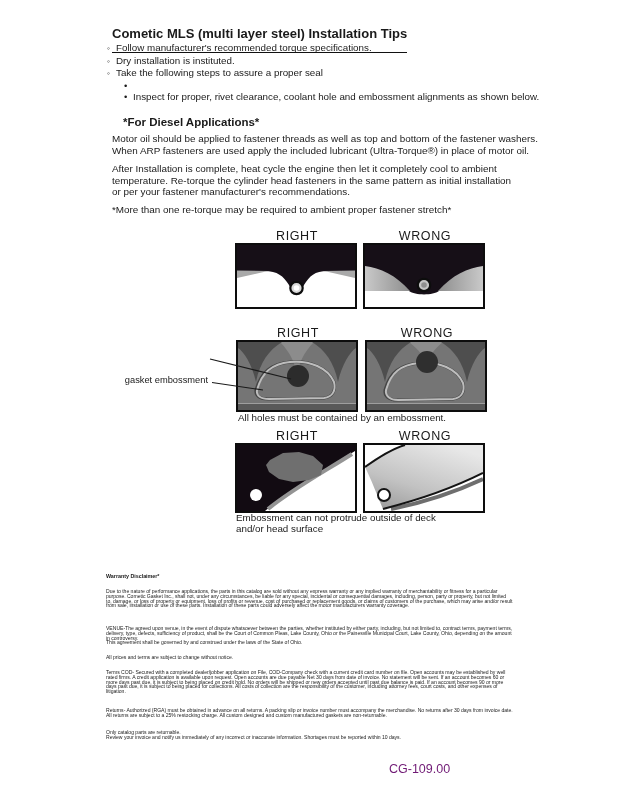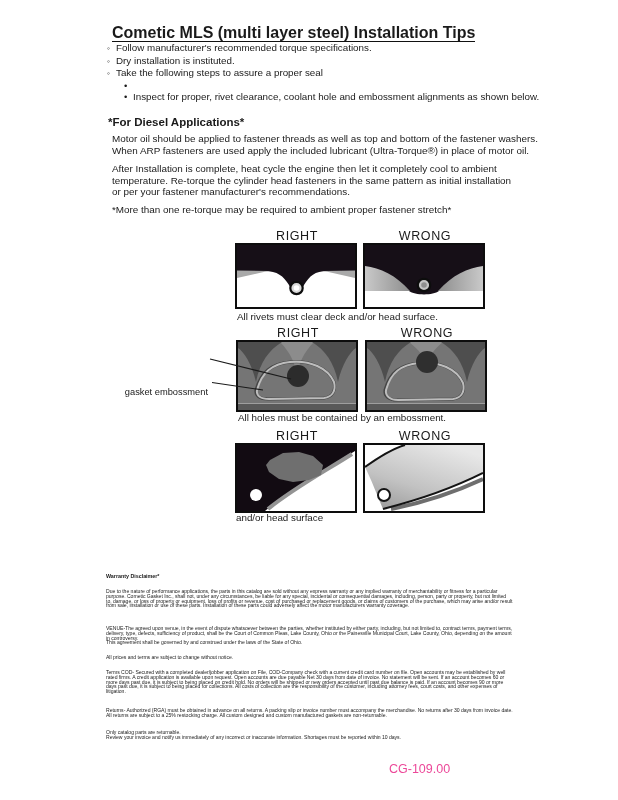--- a/index.html
+++ b/index.html
@@ -1,34 +1,34 @@
 <!DOCTYPE html>
 <html><head>
 <meta charset="utf-8">
 <style>
   html,body{margin:0;padding:0;background:#fff;}
   .page{position:relative;width:618px;height:800px;background:#ffffff;overflow:hidden;
         font-family:"Liberation Sans",sans-serif;color:#1a1a1a;}
   .abs{position:absolute;}
-  .doc-title{font-size:16px;font-weight:bold;border-bottom:1.6px solid #111;padding-bottom:0;white-space:nowrap;}
+  .doc-title{font-size:13px;font-weight:bold;border-bottom:1.6px solid #111;padding-bottom:11px;white-space:nowrap;}
   .bullets{font-size:9.8px;line-height:11.6px;white-space:nowrap;}
   .b-line{display:flex;align-items:baseline;}
   .b-line .mark{width:9px;font-size:8.5px;flex:0 0 9px;}
   .b-line.sub{margin-left:17px;}
   .b-line.sub .mark{font-size:9.5px;}
   .sec-title{font-size:11.5px;font-weight:bold;white-space:nowrap;}
   .body-line{font-size:9.9px;line-height:11.7px;white-space:nowrap;}
   .fig-label{font-size:12.5px;letter-spacing:.6px;transform:translateX(-50%);white-space:nowrap;}
   .fig-box{box-sizing:border-box;border:2px solid #0d0d0d;background:#fff;}
   .fig-box svg{display:block;}
   .caption{font-size:9.8px;white-space:nowrap;}
   .callout{font-size:9.3px;line-height:10px;text-align:right;width:110px;white-space:nowrap;}
   .disc{width:407px;font-size:5.1px;line-height:4.75px;letter-spacing:-0.03px;color:#222;text-align:left;}
   .disc-title{font-size:5.4px;font-weight:bold;}
-  .page-code{font-size:12.5px;color:#ec4899;white-space:nowrap;}
+  .page-code{font-size:12.5px;color:#701a75;white-space:nowrap;}
   .overlay{pointer-events:none;}
 </style>
 </head>
 <body>
 
 <div class="page">
 
   <div class="abs" style="left:112px;top:24px;">
     <span class="doc-title">Cometic MLS (multi layer steel) Installation Tips</span>
   </div>
@@ -48,21 +48,21 @@
     </div>
     <div class="b-line sub">
       <span class="mark">•</span>
     </div>
     <div class="b-line sub">
       <span class="mark">•</span>
       <span>Inspect for proper, rivet clearance, coolant hole and embossment alignments as shown below.</span>
     </div>
   </div>
 
-  <div class="abs sec-title" style="left:108px;top:116px;">*For Diesel Applications*</div>
+  <div class="abs sec-title" style="left:123px;top:116px;">*For Diesel Applications*</div>
   <div class="abs" style="left:112px;top:163px;">
     <div class="body-line">After Installation is complete, heat cycle the engine then let it completely cool to ambient</div>
     <div class="body-line">temperature. Re-torque the cylinder head fasteners in the same pattern as initial installation</div>
     <div class="body-line">or per your fastener manufacturer's recommendations.</div>
   </div>
   <div class="abs" style="left:112px;top:133px;">
     <div class="body-line">Motor oil should be applied to fastener threads as well as top and bottom of the fastener washers.</div>
     <div class="body-line">When ARP fasteners are used apply the included lubricant (Ultra-Torque®) in place of motor oil.</div>
   </div>
   <div class="abs body-line" style="left:112px;top:204px;">*More than one re-torque may be required to ambient proper fastener stretch*</div>
@@ -96,26 +96,25 @@
       <rect x="0" y="0" width="118" height="62" fill="#ffffff"></rect>
       <rect x="0" y="0" width="118" height="46" fill="#160f17"></rect>
       <path d="M44,46 C50,50.5 68,50.5 74,46 Z" fill="#160f17"></path>
       <path d="M0,21 C15,23 31,30 45,46 L0,46 Z" fill="url(#gw1)"></path>
       <path d="M118,21 C103,23 87,30 73,46 L118,46 Z" fill="url(#gw2)"></path>
       <circle cx="59" cy="40" r="6.2" fill="#c4c4c4" stroke="#0d0d0d" stroke-width="2.2"></circle>
       <circle cx="59" cy="40" r="2.8" fill="#8e8e8e"></circle>
     </svg>
   </div>
 
-  <div class="abs caption" style="left:237px;top:311px;">All rivets must clear deck and/or head surface.</div>
 
   <div class="abs fig-label" style="left:298px;top:326px;">RIGHT</div>
   <div class="abs fig-label" style="left:427px;top:326px;">WRONG</div>
 
-  <div class="abs callout" style="left:98px;top:375px;margin-top:12px;">gasket embossment</div>
+  <div class="abs callout" style="left:98px;top:375px;">gasket embossment</div>
 
   <div class="abs fig-box" style="left:236px;top:340px;width:122px;height:72px;">
     <svg width="118" height="68" viewBox="0 0 118 68">
       <rect x="0" y="0" width="118" height="68" fill="#757575"></rect>
       <path d="M42,0 H76 C66,10 60,22 59,36 C58,22 52,10 42,0 Z" fill="#8c8c8c"></path>
       <path d="M0,0 H44 C31,8 22,20 18,40 C14,22 6,10 0,6 Z" fill="#4e4e4e"></path>
       <path d="M118,0 H74 C87,8 96,20 100,40 C104,22 112,10 118,6 Z" fill="#4e4e4e"></path>
       <path d="M18,48 C23,30 33,22 52,20 C72,18 90,26 96,40 C98,48 95,55 86,56 L30,57 C22,57 17,54 18,48 Z" fill="none" stroke="#1f1f1f" stroke-width="3" opacity="0.55"></path>
       <path d="M19,48 C24,30 34,22 52,20 C72,18 90,26 96,40 C98,48 95,55 86,56 L31,57 C23,57 18,54 19,48 Z" fill="none" stroke="#bdbdbd" stroke-width="2"></path>
       <circle cx="60" cy="34" r="11" fill="#2c2c2c"></circle>
@@ -165,20 +164,21 @@
       <rect x="0" y="0" width="118" height="66" fill="#ffffff"></rect>
       <path d="M0,22 C14,12 26,4 40,0 H118 V28 C86,44 50,56 18,64 C12,50 6,34 0,22 Z" fill="url(#gb3)"></path>
       <path d="M0,22 C14,12 26,4 40,0" fill="none" stroke="#141414" stroke-width="2"></path>
       <path d="M118,34 C88,48 56,58 26,64" fill="none" stroke="#4a4a4a" stroke-width="4" opacity="0.8"></path>
       <path d="M118,28 C86,44 50,56 18,64" fill="none" stroke="#141414" stroke-width="2"></path>
       <circle cx="19" cy="50" r="6" fill="#ffffff" stroke="#141414" stroke-width="2"></circle>
     </svg>
   </div>
 
   <div class="abs" style="left:236px;top:512px;">
+    <div class="caption">Embossment can not protrude outside of deck</div>
     <div class="caption">and/or head surface</div>
   </div>
 
   <svg class="abs overlay" width="618" height="800" viewBox="0 0 618 800" style="left:0;top:0;">
     <line x1="210" y1="359" x2="291" y2="379" stroke="#1a1a1a" stroke-width="1.1"></line>
     <line x1="212" y1="382.5" x2="263" y2="390" stroke="#1a1a1a" stroke-width="1.1"></line>
   </svg>
 
   <div class="abs disc disc-title" style="left:106px;top:574px;">Warranty Disclaimer*</div>
   <div class="abs disc" style="left:106px;top:589px;">Due to the nature of performance applications, the parts in this catalog are sold without any express warranty or any implied warranty of merchantability or fitness for a particular purpose.  Cometic Gasket Inc., shall not, under any circumstances, be liable for any special, incidental or consequential damages, including, person, party or property, but not limited to, damage, or loss of property or equipment, loss of profits or revenue, cost of purchased or replacement goods, or claims of customers of the purchase, which may arise and/or result from sale, installation or use of these parts.  Installation of these parts could adversely affect the motor manufacturers warranty coverage.</div>

